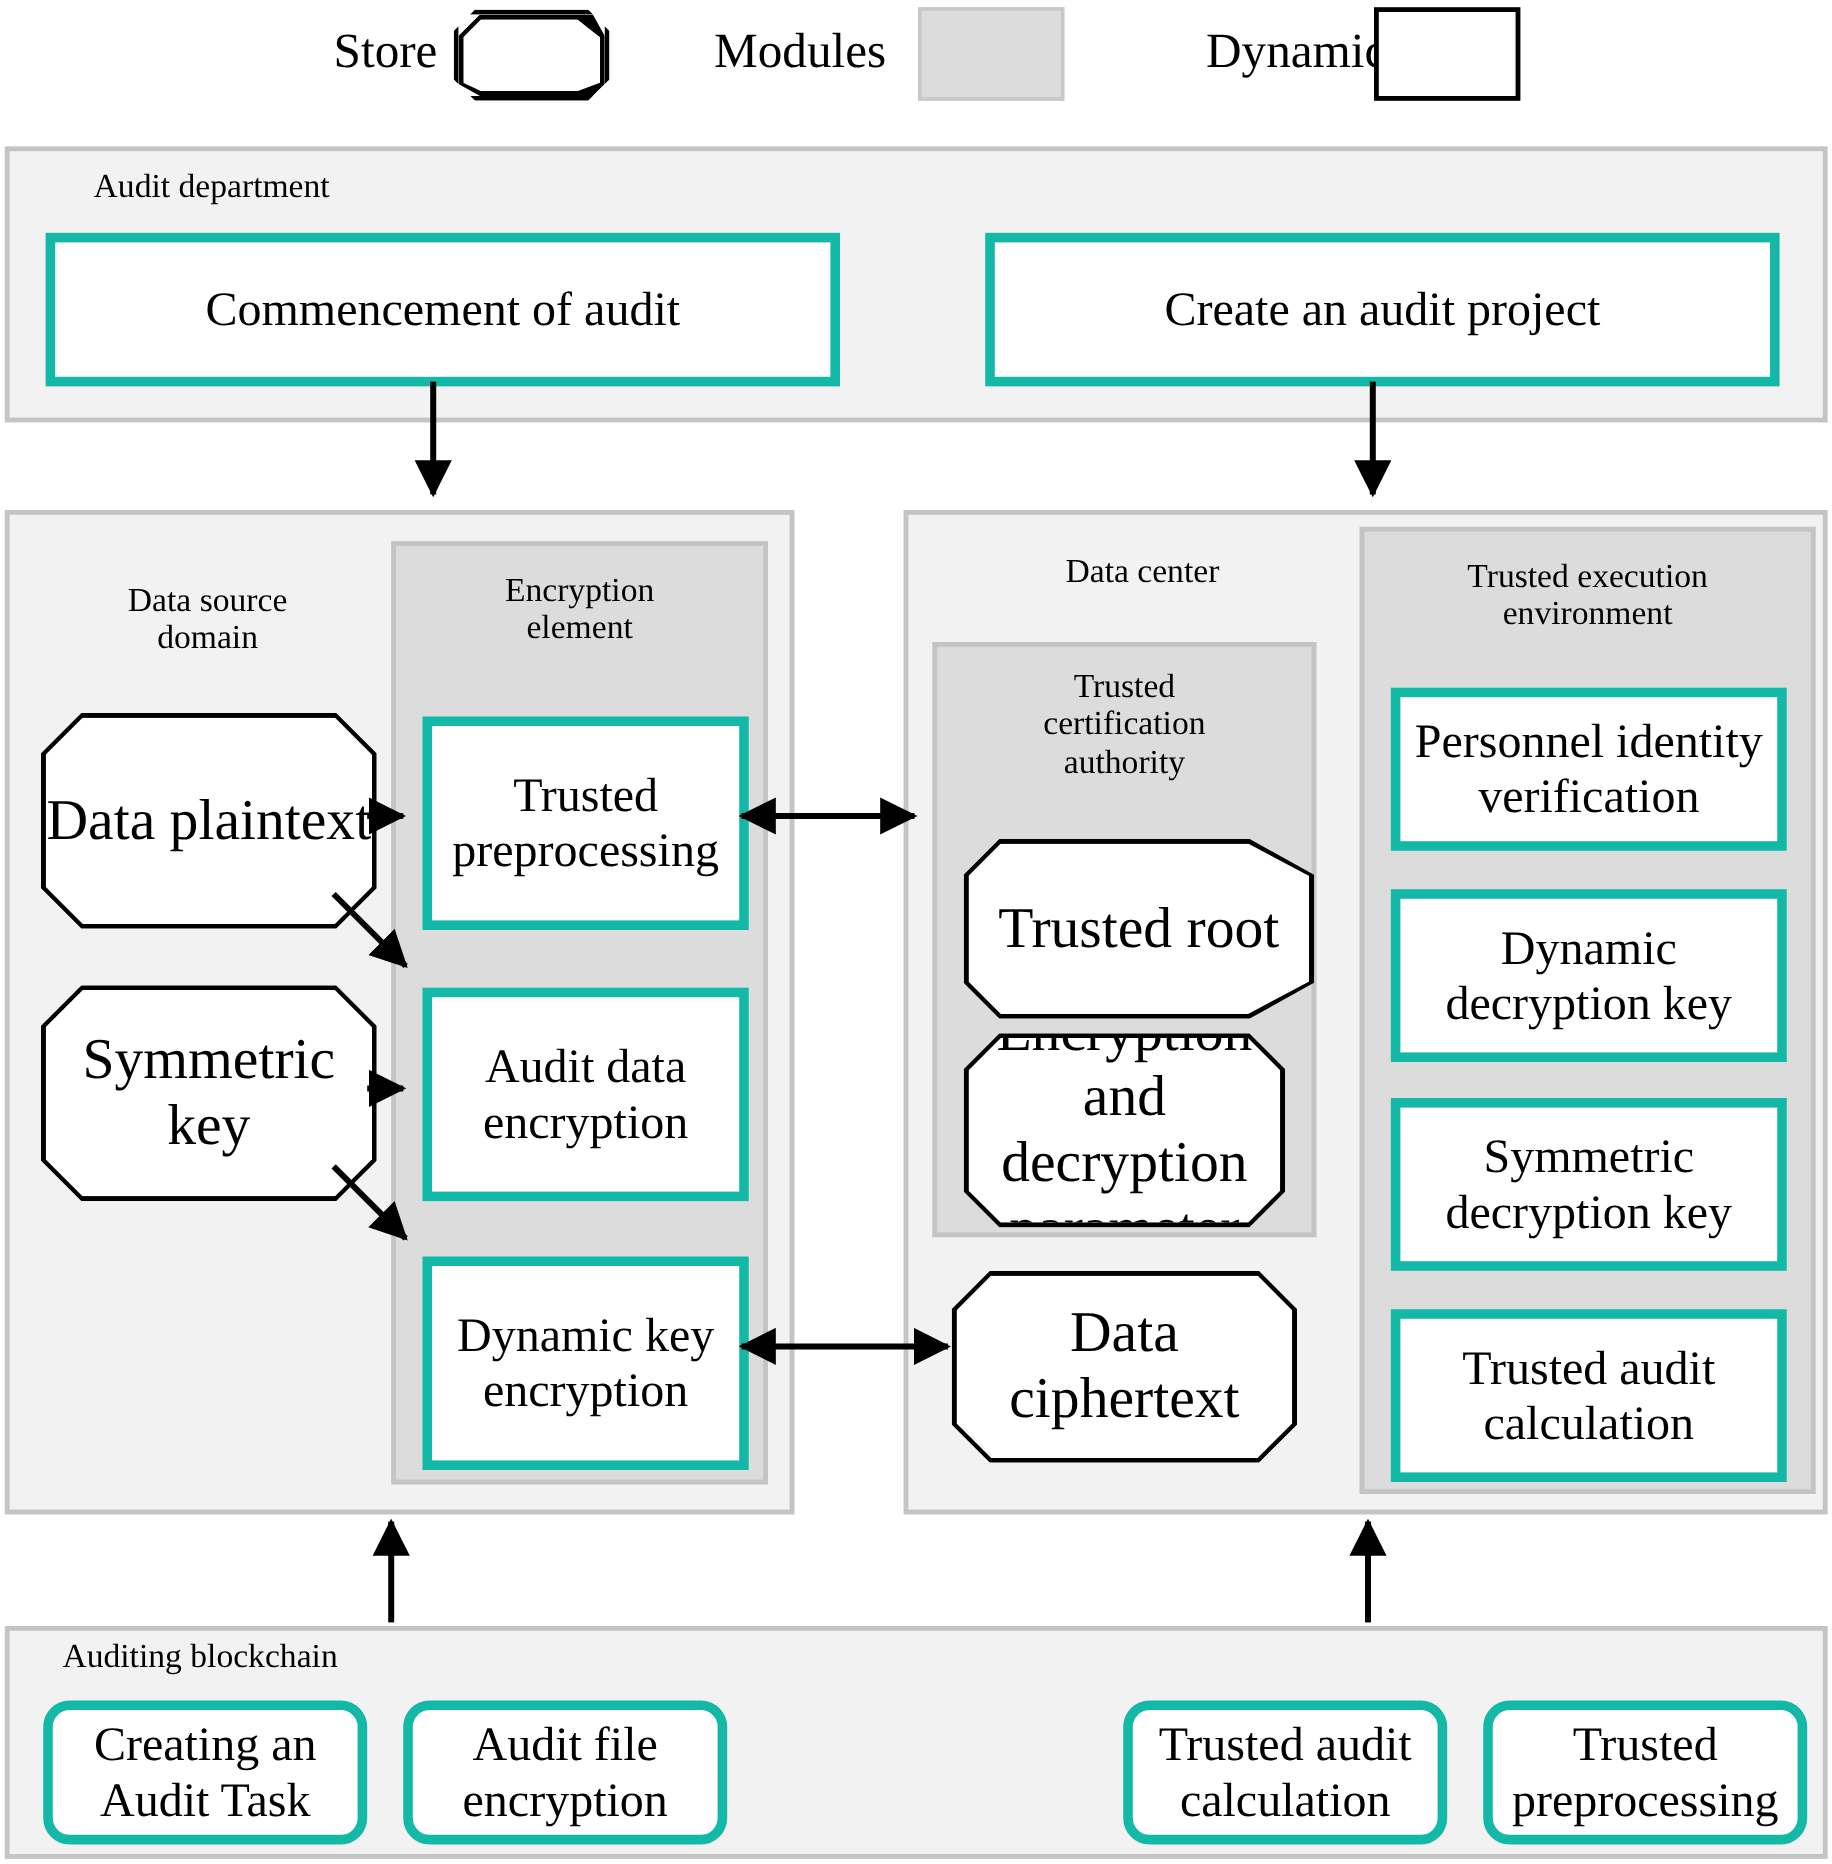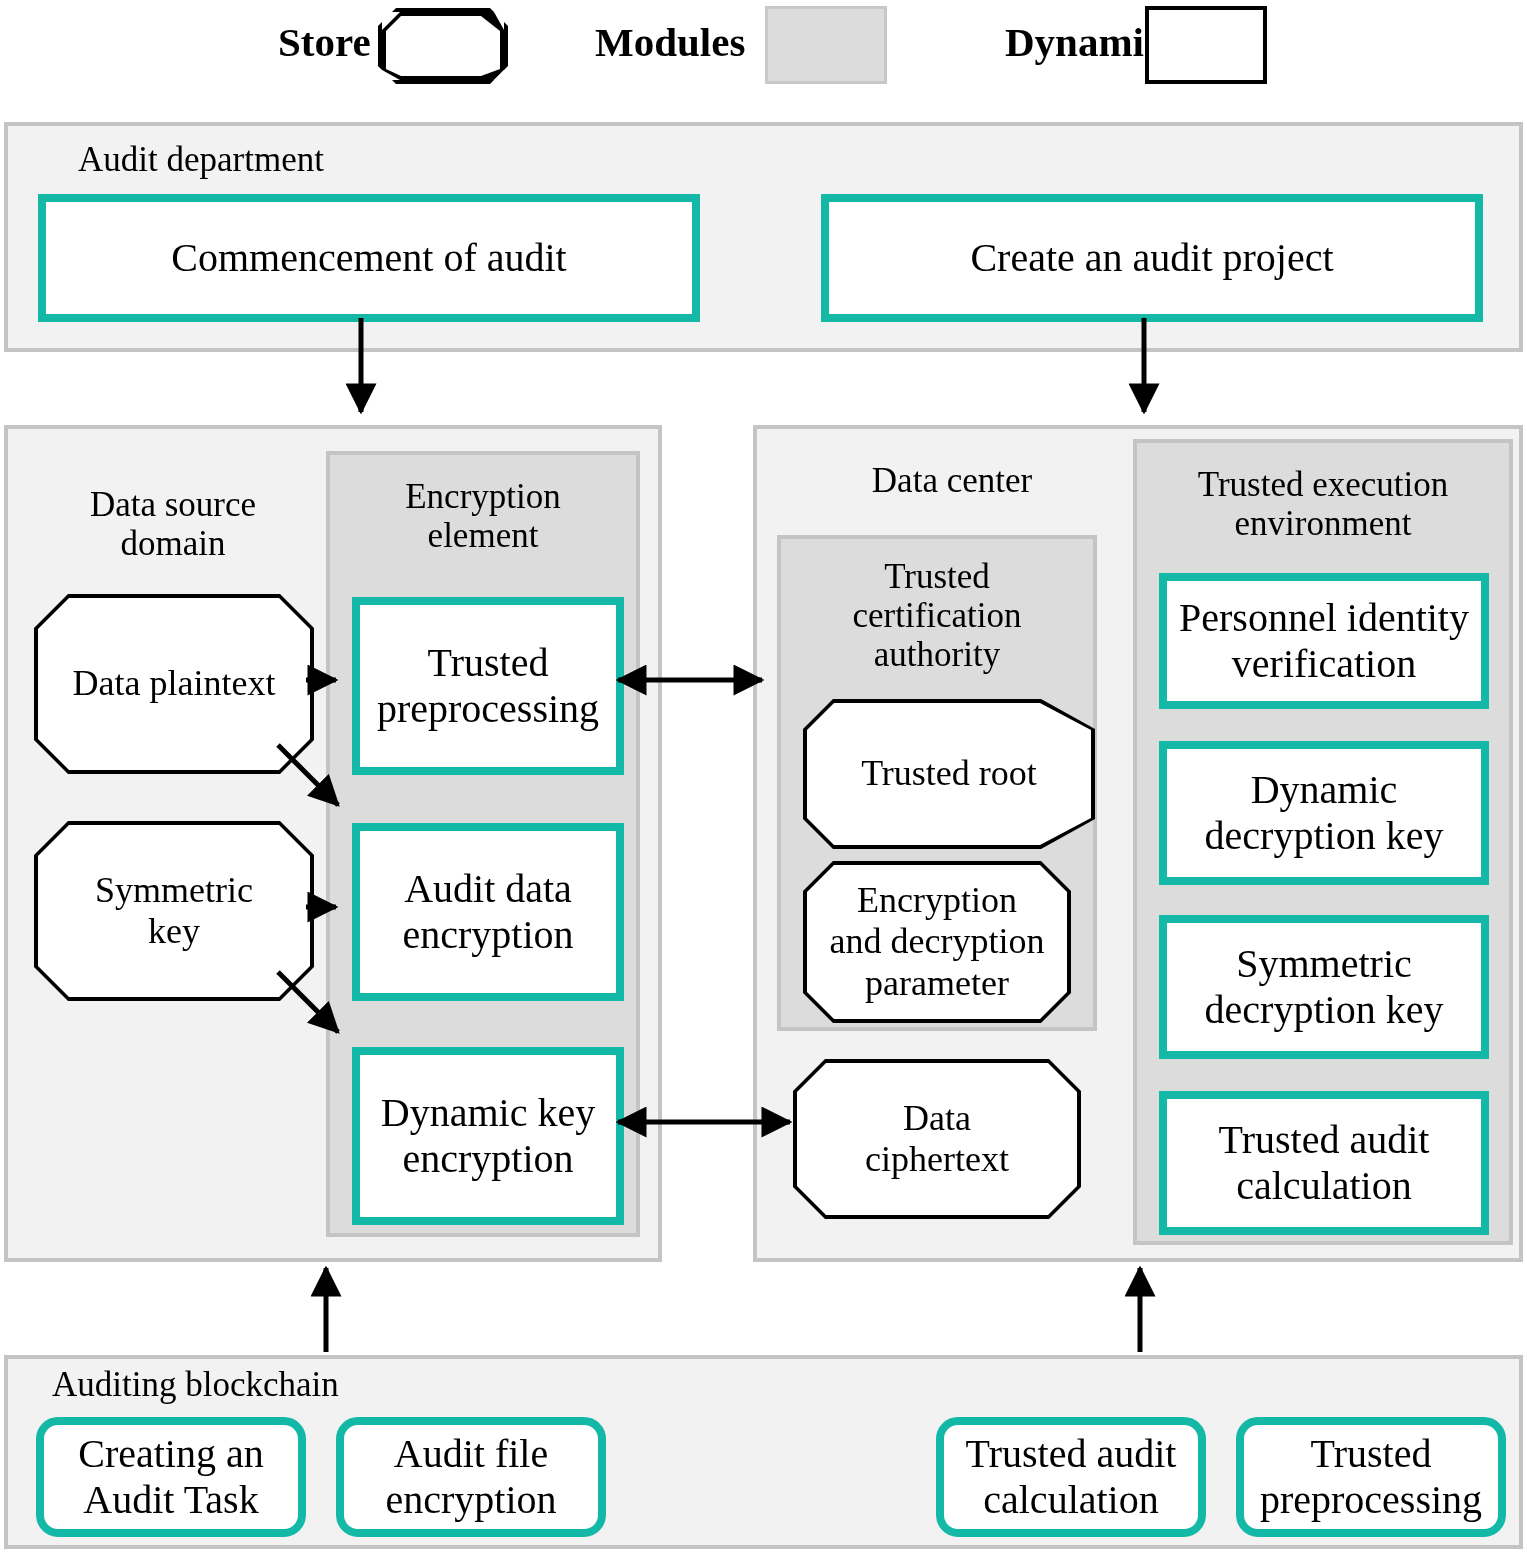--- a/index.html
+++ b/index.html
@@ -49,21 +49,21 @@
     border:4px solid #000;
   }
 
   
   .panel{
     background:#f2f2f2;
     border:4px solid #c4c4c4;
   }
   .panel-title{
     position:absolute;
-    font-size:35px;
+    font-size:28px;
     line-height:1.12;
     text-align:center;
     white-space:pre-line;
   }
   .panel-title.left-align{text-align:left;}
 
   
   .module{
     background:#dcdcdc;
     border:4px solid #c4c4c4;
@@ -88,38 +88,38 @@
     position:absolute;
     background:#000;
   }
   .store .inner{
     position:absolute;inset:4px;
     background:#fff;
     display:flex;
     align-items:center;
     justify-content:center;
     text-align:center;
-    font-size:36px;
+    font-size:48px;
     line-height:1.14;
     white-space:pre-line;
   }
 
   
   svg.arrows{
     position:absolute;left:0;top:0;
     width:1527px;height:1553px;
     pointer-events:none;
   }
 </style>
 </head>
 <body>
 
 <div id="canvas">
 
-  <div class="abs" style="left:0;top:0;width:1527px;height:105px;font-weight:bold;">
+  <div class="abs" style="left:0;top:0;width:1527px;height:105px;">
 
     <div class="abs legend-label" style="left:278px;top:22px;">Store</div>
     <div class="abs legend-store" style="left:378px;top:8px;">
       <div class="legend-store-inner"></div>
         <div class="legend-store-fill"></div>
     </div>
 
     <div class="abs legend-label" style="left:595px;top:22px;">Modules</div>
     <div class="abs legend-modules" style="left:765px;top:6px;"></div>
 

